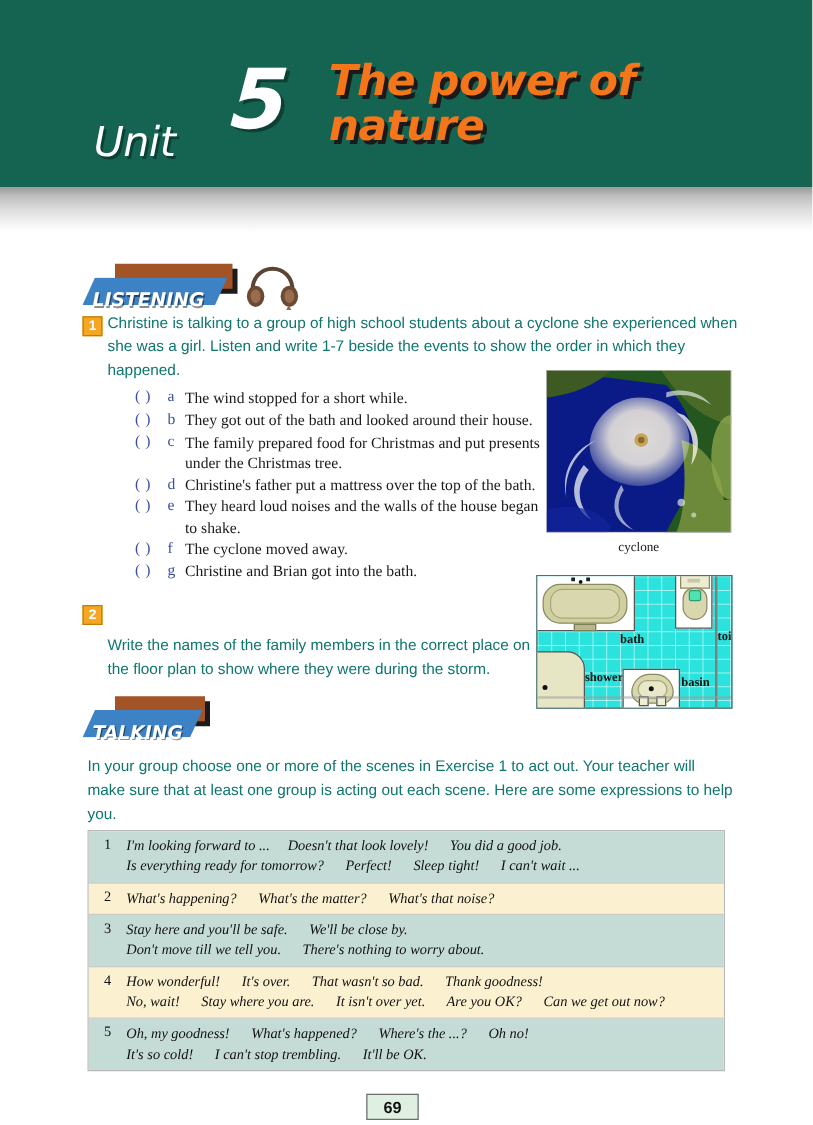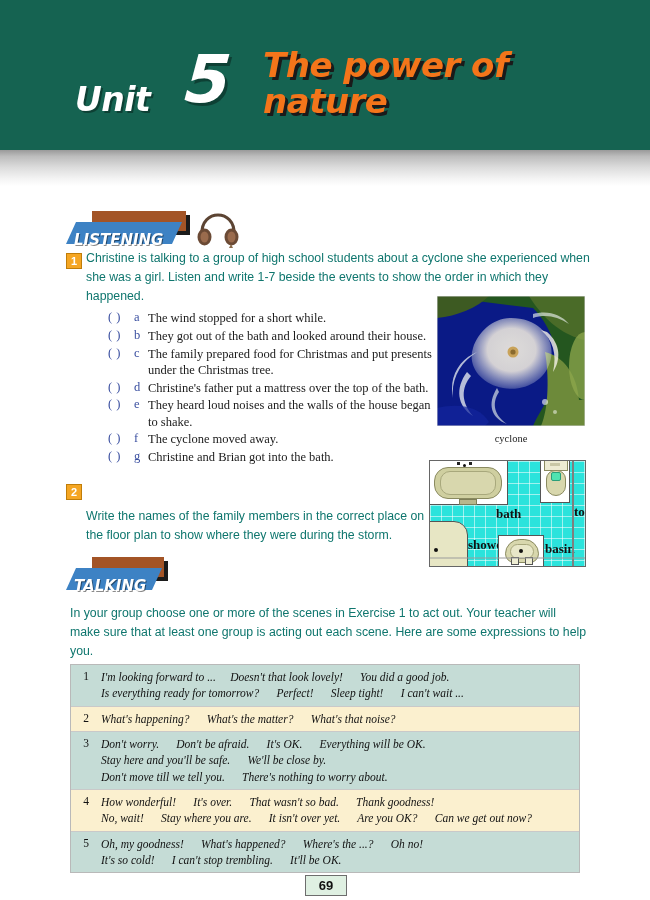--- a/index.html
+++ b/index.html
@@ -14,22 +14,22 @@
   
   .header{
     position:absolute;left:0;top:0;width:650px;height:150px;
     background:#156351;
     overflow:hidden;
   }
   .header-inner{
     position:relative;width:100%;height:100%;
   }
   .unit-word{
-    position:absolute;left:75px;top:80px;
-    font-size:33px;font-weight:bold;font-style:italic;
+    position:absolute;left:75px;top:94px;
+    font-size:33px;font-weight:normal;font-style:italic;
     color:#ffffff;letter-spacing:-0.5px;
     text-shadow:2px 2px 0 rgba(0,0,0,0.35);
     font-family:"DejaVu Sans", sans-serif;
   }
   .unit-number{
     position:absolute;left:185px;top:47px;
     font-size:66px;font-weight:bold;font-style:italic;
     color:#ffffff;line-height:1;
     text-shadow:3px 3px 0 rgba(0,0,0,0.35);
     font-family:"DejaVu Sans", sans-serif;
@@ -139,21 +139,21 @@
     background-image:
       linear-gradient(to right, rgba(255,255,255,0.55) 1px, transparent 1px),
       linear-gradient(to bottom, rgba(255,255,255,0.55) 1px, transparent 1px);
     background-size:11px 11px;
   }
   .fixture{
     position:absolute;background:#ffffff;border:1px solid #555;
   }
   .fix-label{
     position:absolute;font-family:"Liberation Serif", serif;
-    font-size:13px;color:#111;font-weight:bold;padding-left:36px;
+    font-size:10px;color:#111;font-weight:bold;padding-left:36px;
   }
 
   
   .expr-table{
     position:absolute;left:70px;top:664px;width:508px;
     border-left:1px solid #b9b9b9;border-right:1px solid #b9b9b9;
     border-top:1px solid #b9b9b9;border-bottom:1px solid #b9b9b9;
   }
   .expr-row{
     display:flex;align-items:flex-start;
@@ -170,21 +170,21 @@
   }
   .expr-lines{
     flex:1;font-family:"Liberation Serif", serif;
     font-style:italic;font-size:11.5px;color:#111;
     line-height:1.42;padding-right:8px;
   }
   .expr-lines div{white-space:pre;}
 
   
   .pagenum{
-    position:absolute;left:305px;top:875px;
+    position:absolute;left:293px;top:875px;
     width:40px;height:19px;
     background:#DFF0E2;border:1px solid #6d6d6d;
     text-align:center;line-height:19px;
     font-size:13px;font-weight:bold;color:#111;
     font-family:"Liberation Sans", sans-serif;
   }
 </style>
 </head>
 <body>
 
@@ -351,21 +351,20 @@
   <div class="expr-row cream">
     <div class="expr-n">2</div>
     <div class="expr-lines">
       <div>What's happening?      What's the matter?      What's that noise?</div>
     </div>
   </div>
 
   <div class="expr-row teal">
     <div class="expr-n">3</div>
     <div class="expr-lines">
-      <div>Don't worry.      Don't be afraid.      It's OK.      Everything will be OK.</div>
       <div>Stay here and you'll be safe.      We'll be close by.</div>
       <div>Don't move till we tell you.      There's nothing to worry about.</div>
     </div>
   </div>
 
   <div class="expr-row cream">
     <div class="expr-n">4</div>
     <div class="expr-lines">
       <div>How wonderful!      It's over.      That wasn't so bad.      Thank goodness!</div>
       <div>No, wait!      Stay where you are.      It isn't over yet.      Are you OK?      Can we get out now?</div>

